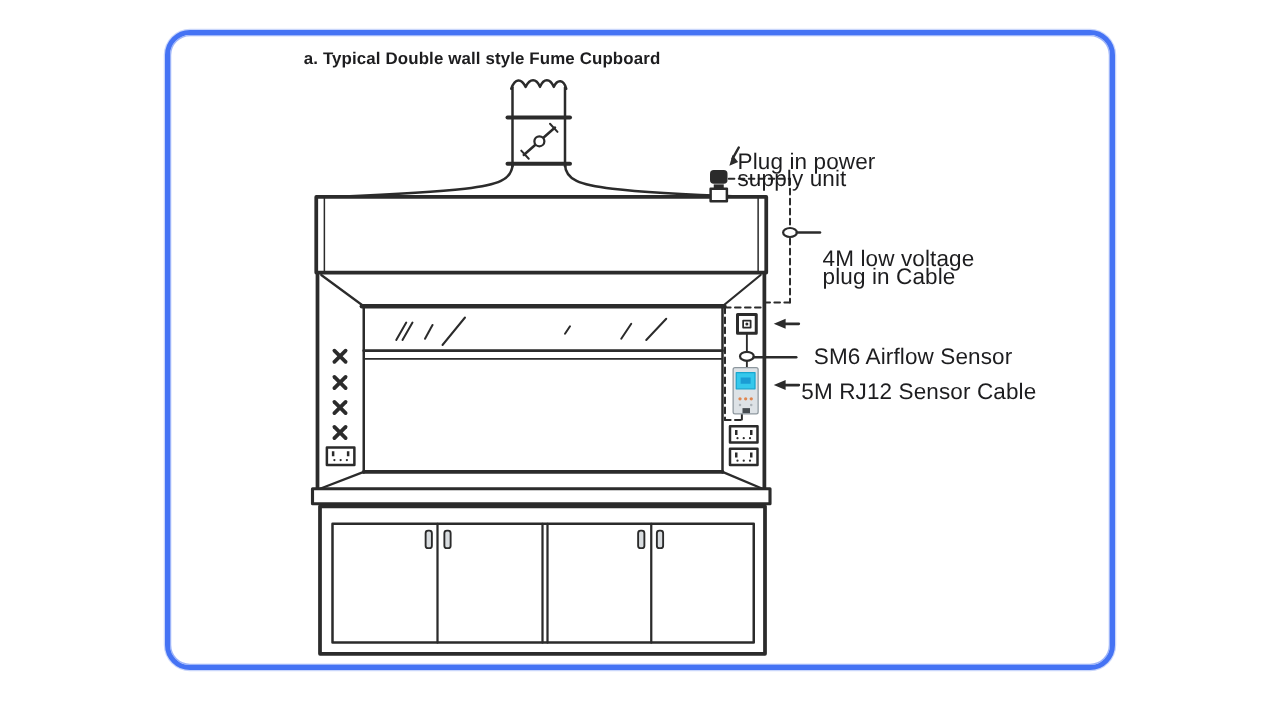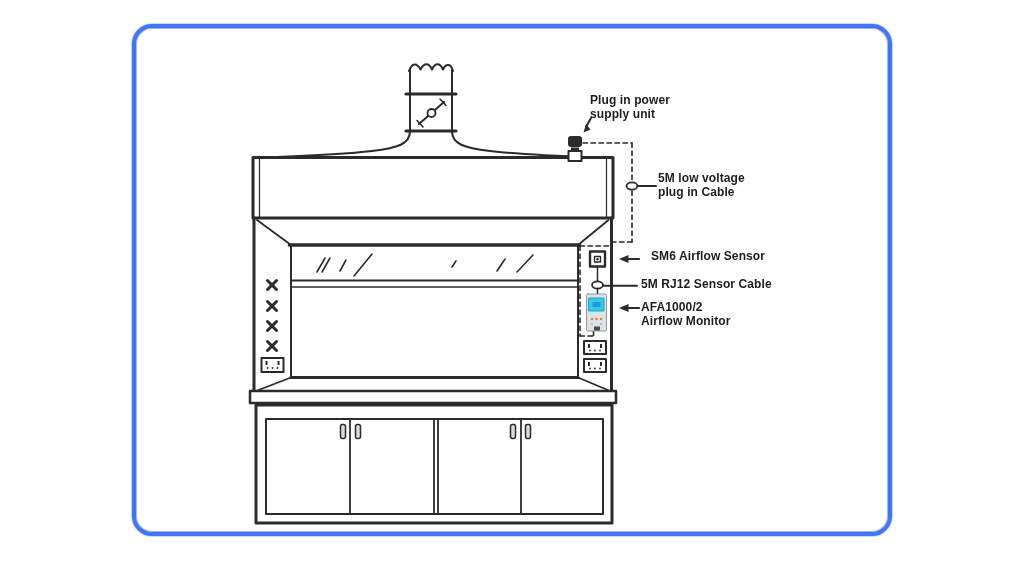--- a/index.html
+++ b/index.html
@@ -7,40 +7,41 @@
     position:relative;width:1024px;height:576px;background:#ffffff;overflow:hidden;
     font-family:"Liberation Sans","DejaVu Sans",sans-serif;color:var(--text,#1d1d1f);
   }
   .frame{
     position:absolute;left:132px;top:24px;width:760px;height:512px;box-sizing:border-box;
     border:4px solid var(--accent,#4573f4);border-radius:20px;background:#ffffff;
     box-shadow:inset 0 0 0 1px #9db4f9, 0 0 0 1px #c9d6fb;
   }
   svg.drawing{position:absolute;left:0;top:0;width:1024px;height:576px;}
   .label{
-    position:absolute;font-weight:700;font-size:12px;line-height:13.5px;
-    letter-spacing:.1px;white-space:pre-line;color:var(--text,#1d1d1f);
+    position:absolute;font-weight:400;font-size:18px;line-height:13.5px;
+    letter-spacing:.1px;white-space:pre-line;color:var(--text,#1d1d1f);margin-top:29px;
   }
   .title{
     position:absolute;left:243px;top:39px;font-weight:700;font-size:13.5px;
     letter-spacing:.1px;color:var(--text,#1d1d1f);
   }
   .lbl-power{left:590px;top:94px;}
   .lbl-5m{left:658px;top:172px;}
   .lbl-sm6{left:651px;top:250px;}
   .lbl-rj12{left:641px;top:278px;}
   .lbl-afa{left:641px;top:301px;}
 </style>
 </head>
 <body>
 
 <div class="canvas">
 
   <div class="frame"></div>
 
+  <div class="title">a. Typical Double wall style Fume Cupboard</div>
 
   <svg class="drawing" viewBox="0 0 1024 576">
     <g fill="none" stroke="var(--line,#2b2b2b)" stroke-linecap="round" stroke-linejoin="round">
 
       <g>
         <path d="M410,70 L410,133" stroke-width="2"></path>
         <path d="M452,70 L452,133" stroke-width="2"></path>
         <path d="M409,71 C412,62.5 417,62.5 420.5,69.5 C424,62.5 429,62.5 432,69.5 C435,62.5 440,62.5 443,69.5 C446,63 451,63.5 453,71" stroke-width="2"></path>
         <g>
           <path d="M406,94 L456,94" stroke-width="3.2"></path>
@@ -196,20 +197,18 @@
           <path d="M626,308 L639,308" stroke-width="2.2"></path>
           <polygon points="619,308 628.5,304 628.5,312" fill="var(--line,#2b2b2b)" stroke="none"></polygon>
         </g>
       </g>
 
     </g>
   </svg>
 
   <div class="label lbl-power">Plug in power
 supply unit</div>
-  <div class="label lbl-5m">5M low voltage
+  <div class="label lbl-5m">4M low voltage
 plug in Cable</div>
   <div class="label lbl-sm6">SM6 Airflow Sensor</div>
   <div class="label lbl-rj12">5M RJ12 Sensor Cable</div>
-  <div class="label lbl-afa">AFA1000/2
-Airflow Monitor</div>
 
 </div>
 
 </body></html>

